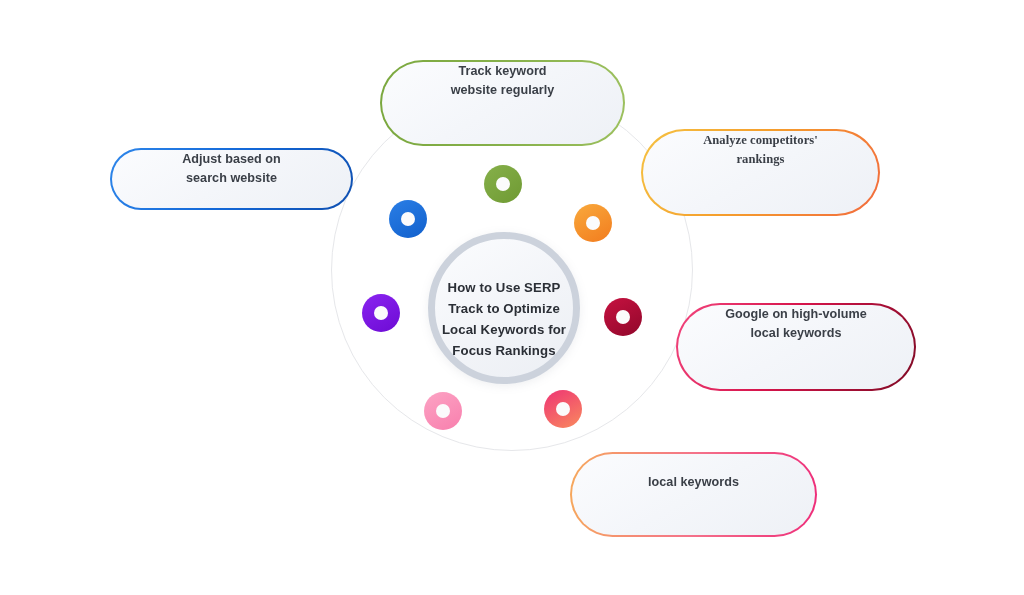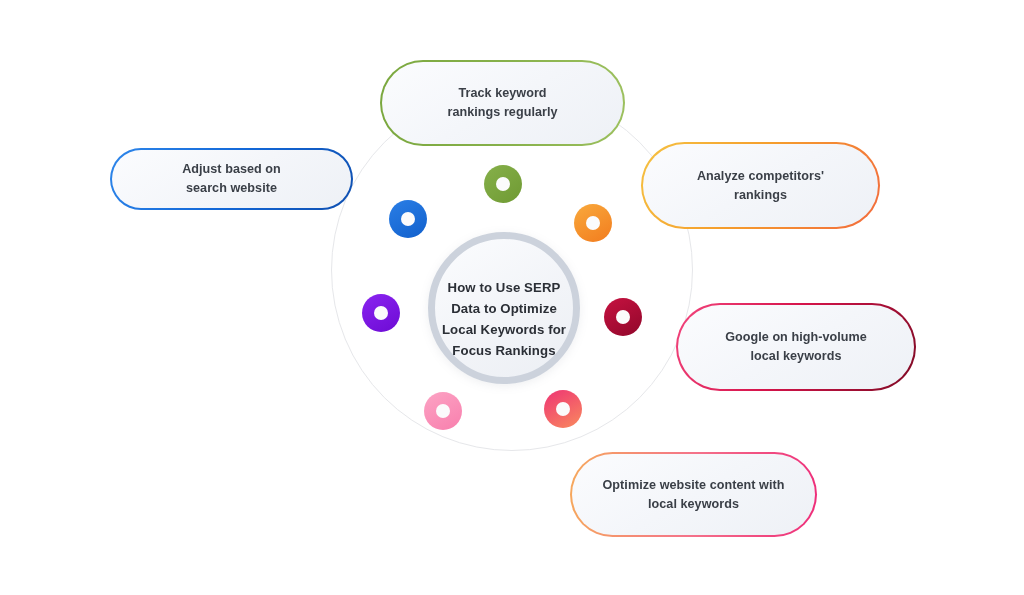--- a/index.html
+++ b/index.html
@@ -69,21 +69,21 @@
     position:absolute;
     border-radius:999px;
     padding:2.2px;
     z-index:4;
     box-sizing:border-box;
   }
   .pill-inner{
     width:100%;height:100%;
     border-radius:999px;
     background:linear-gradient(150deg,#fbfcfe 0%,#f4f6fa 50%,#eef1f6 100%);
-    display:flex;align-items:center;justify-content:center;
+    display:flex;align-items:flex-start;justify-content:center;
     text-align:center;
     box-sizing:border-box;
     padding:0 18px;
   }
   .pill-text{
     font-size:12.6px;
     font-weight:bold;
     color:#3a3f47;
     line-height:1.5;
     letter-spacing:.05px;
@@ -94,27 +94,27 @@
 
 <div id="stage">
 
   <div class="connector-ring"></div>
 
   <div class="pill" style="left:380px;top:60px;width:245px;height:86px;
               background:linear-gradient(90deg,#7BA83F 0%,#86B04A 50%,#9CC05E 100%);">
     <div class="pill-inner">
       <div class="pill-text">
         <span>Track keyword</span><br>
-        <span>rankings regularly</span>
+        <span>website regularly</span>
       </div>
     </div>
   </div>
 
-  <div class="pill" style="left:641px;top:142px;width:239px;height:87px;
-              background:linear-gradient(120deg,#F5C242 0%,#F59E2C 45%,#F26A3D 100%);">
+  <div class="pill" style="left:641px;top:129px;width:239px;height:87px;
+              background:linear-gradient(120deg,#F5C242 0%,#F59E2C 45%,#F26A3D 100%);font-family:Liberation Serif, serif;">
     <div class="pill-inner">
       <div class="pill-text">
         <span>Analyze competitors'</span><br>
         <span>rankings</span>
       </div>
     </div>
   </div>
 
   <div class="pill" style="left:676px;top:303px;width:240px;height:88px;
               background:linear-gradient(115deg,#F3467E 0%,#D6144B 45%,#7E0A24 100%);">
@@ -123,21 +123,21 @@
         <span>Google on high-volume</span><br>
         <span>local keywords</span>
       </div>
     </div>
   </div>
 
   <div class="pill" style="left:570px;top:452px;width:247px;height:85px;
               background:linear-gradient(95deg,#F6A95C 0%,#F4728A 50%,#EE2C79 100%);">
     <div class="pill-inner">
       <div class="pill-text">
-        <span>Optimize website content with</span><br>
+        <br>
         <span>local keywords</span>
       </div>
     </div>
   </div>
 
 
 
   <div class="pill" style="left:110px;top:148px;width:243px;height:62px;
               background:linear-gradient(120deg,#2E86EA 0%,#1368D8 50%,#0F4FB0 100%);">
     <div class="pill-inner">
@@ -158,19 +158,19 @@
 
   <div class="dot" style="left:424px;top:392px;background:linear-gradient(150deg,#FCA3C4 0%,#F87FAD 100%);"></div>
 
   <div class="dot" style="left:362px;top:294px;background:linear-gradient(150deg,#8A24F0 0%,#6D0BD4 100%);"></div>
 
   <div class="dot" style="left:389px;top:200px;background:linear-gradient(150deg,#2a7ee6 0%,#1160cc 100%);"></div>
 
   <div class="core">
     <div class="core-inner">
       <span>How to Use SERP</span><br>
-      <span>Data to Optimize</span><br>
+      <span>Track to Optimize</span><br>
       <span>Local Keywords for</span><br>
       <span>Focus Rankings</span>
     </div>
   </div>
 
 </div>
 
 </body></html>

